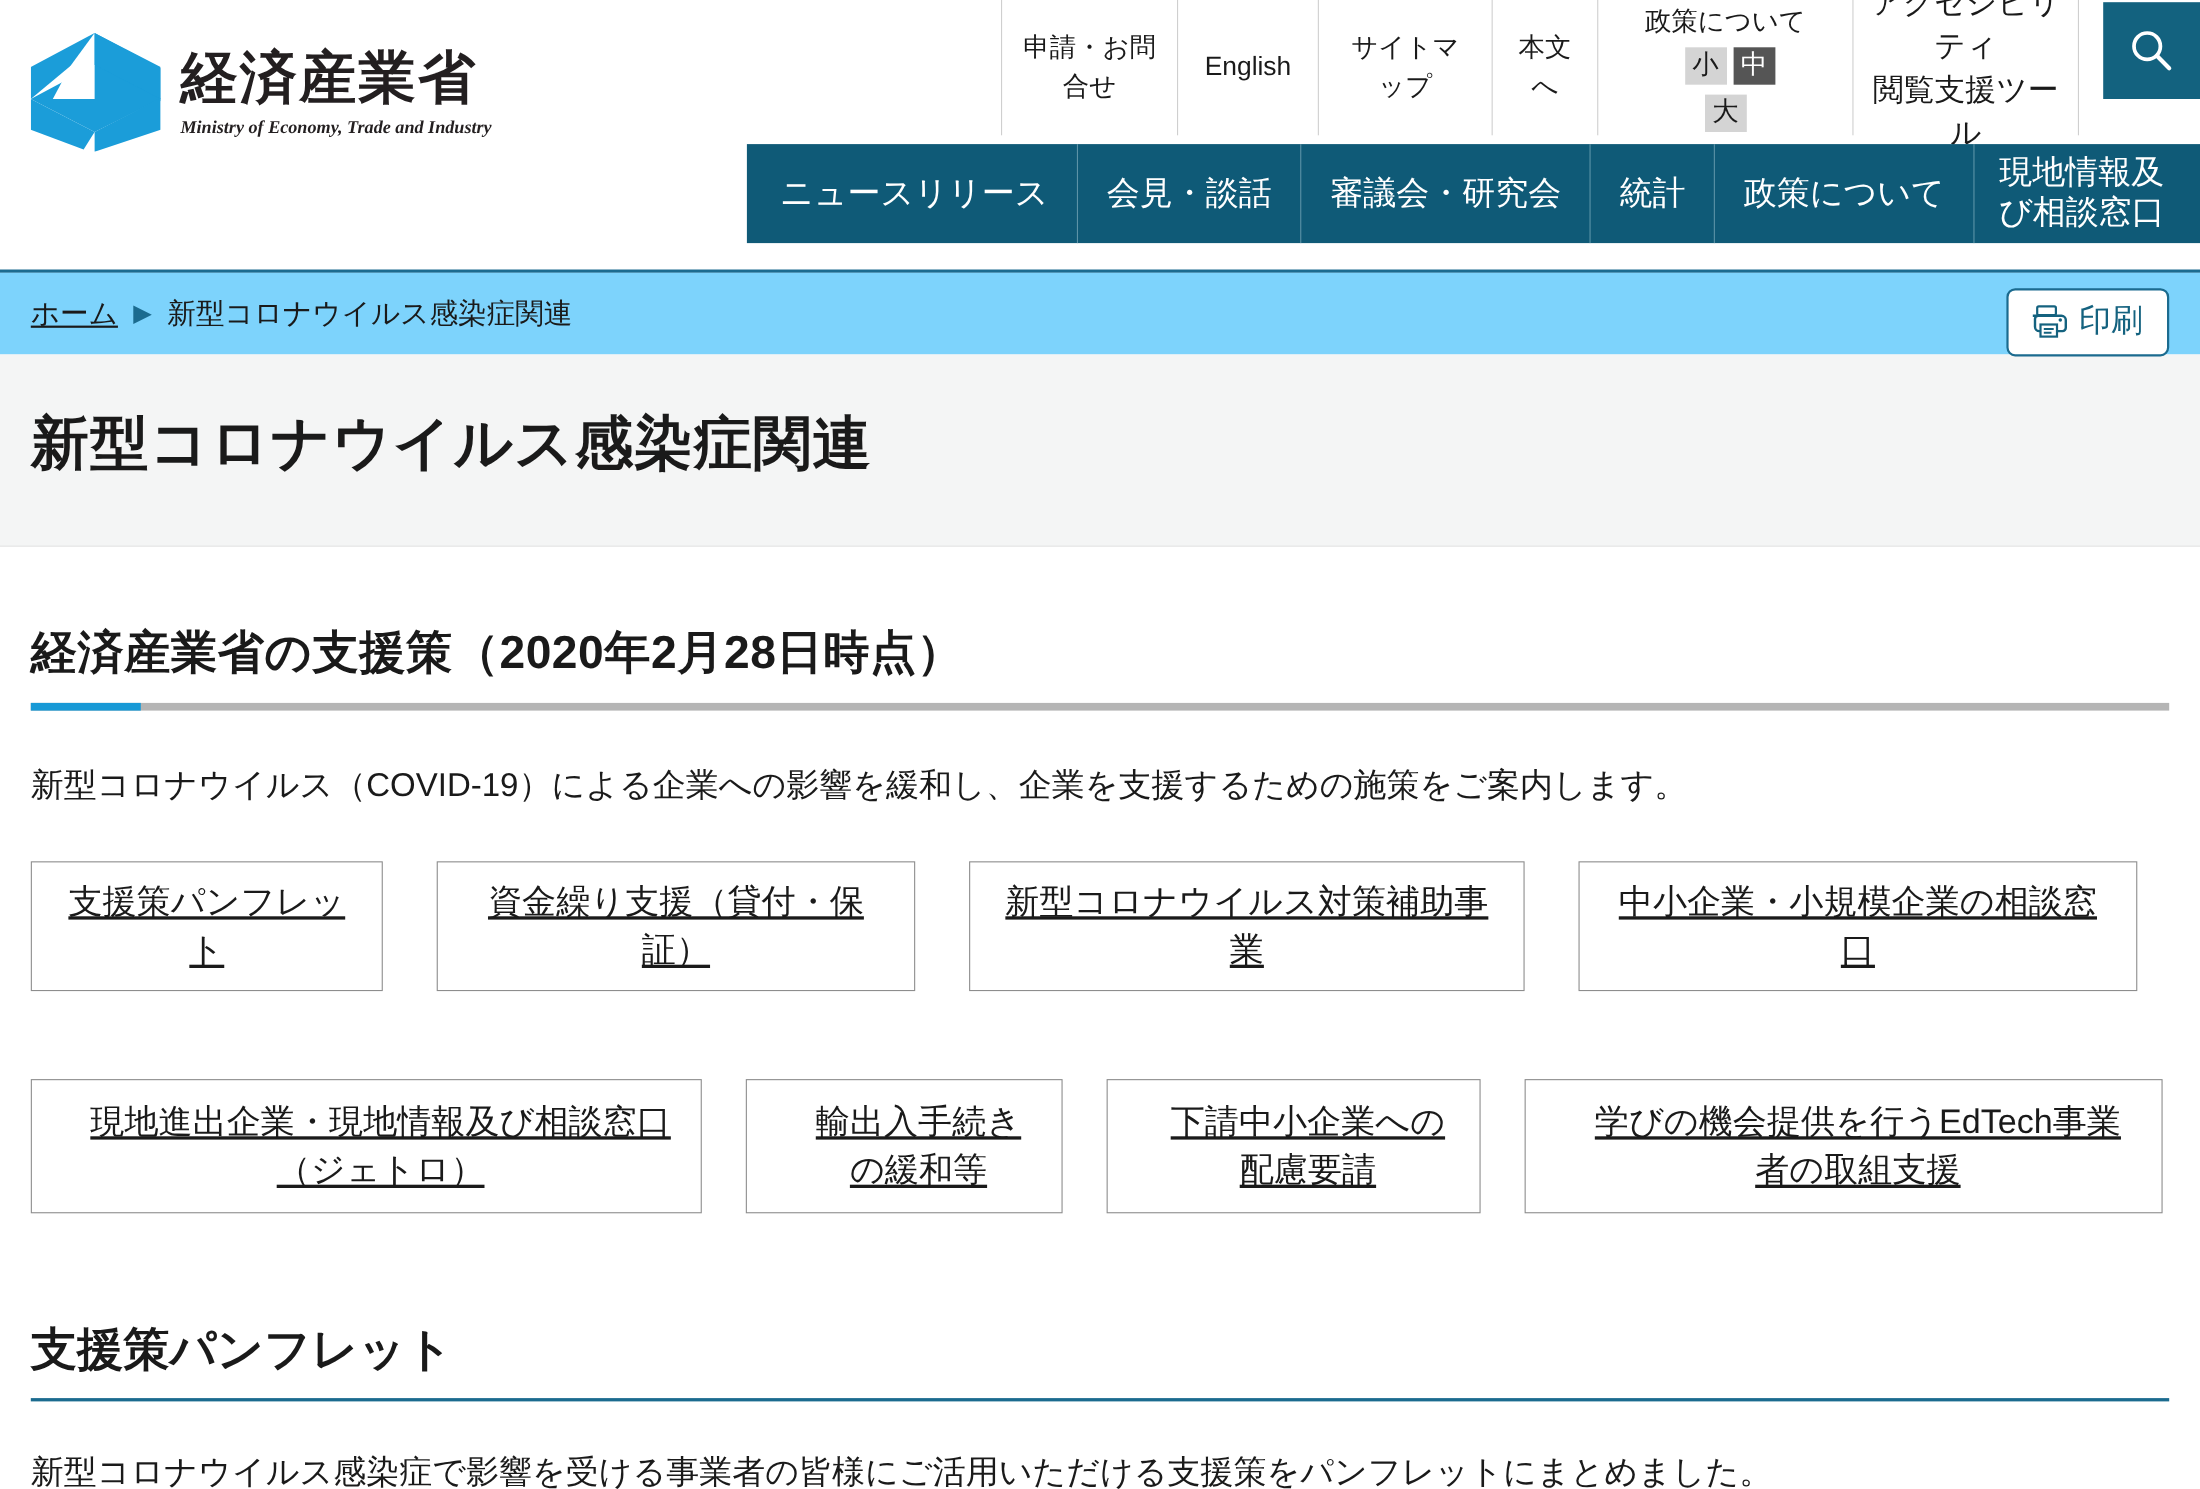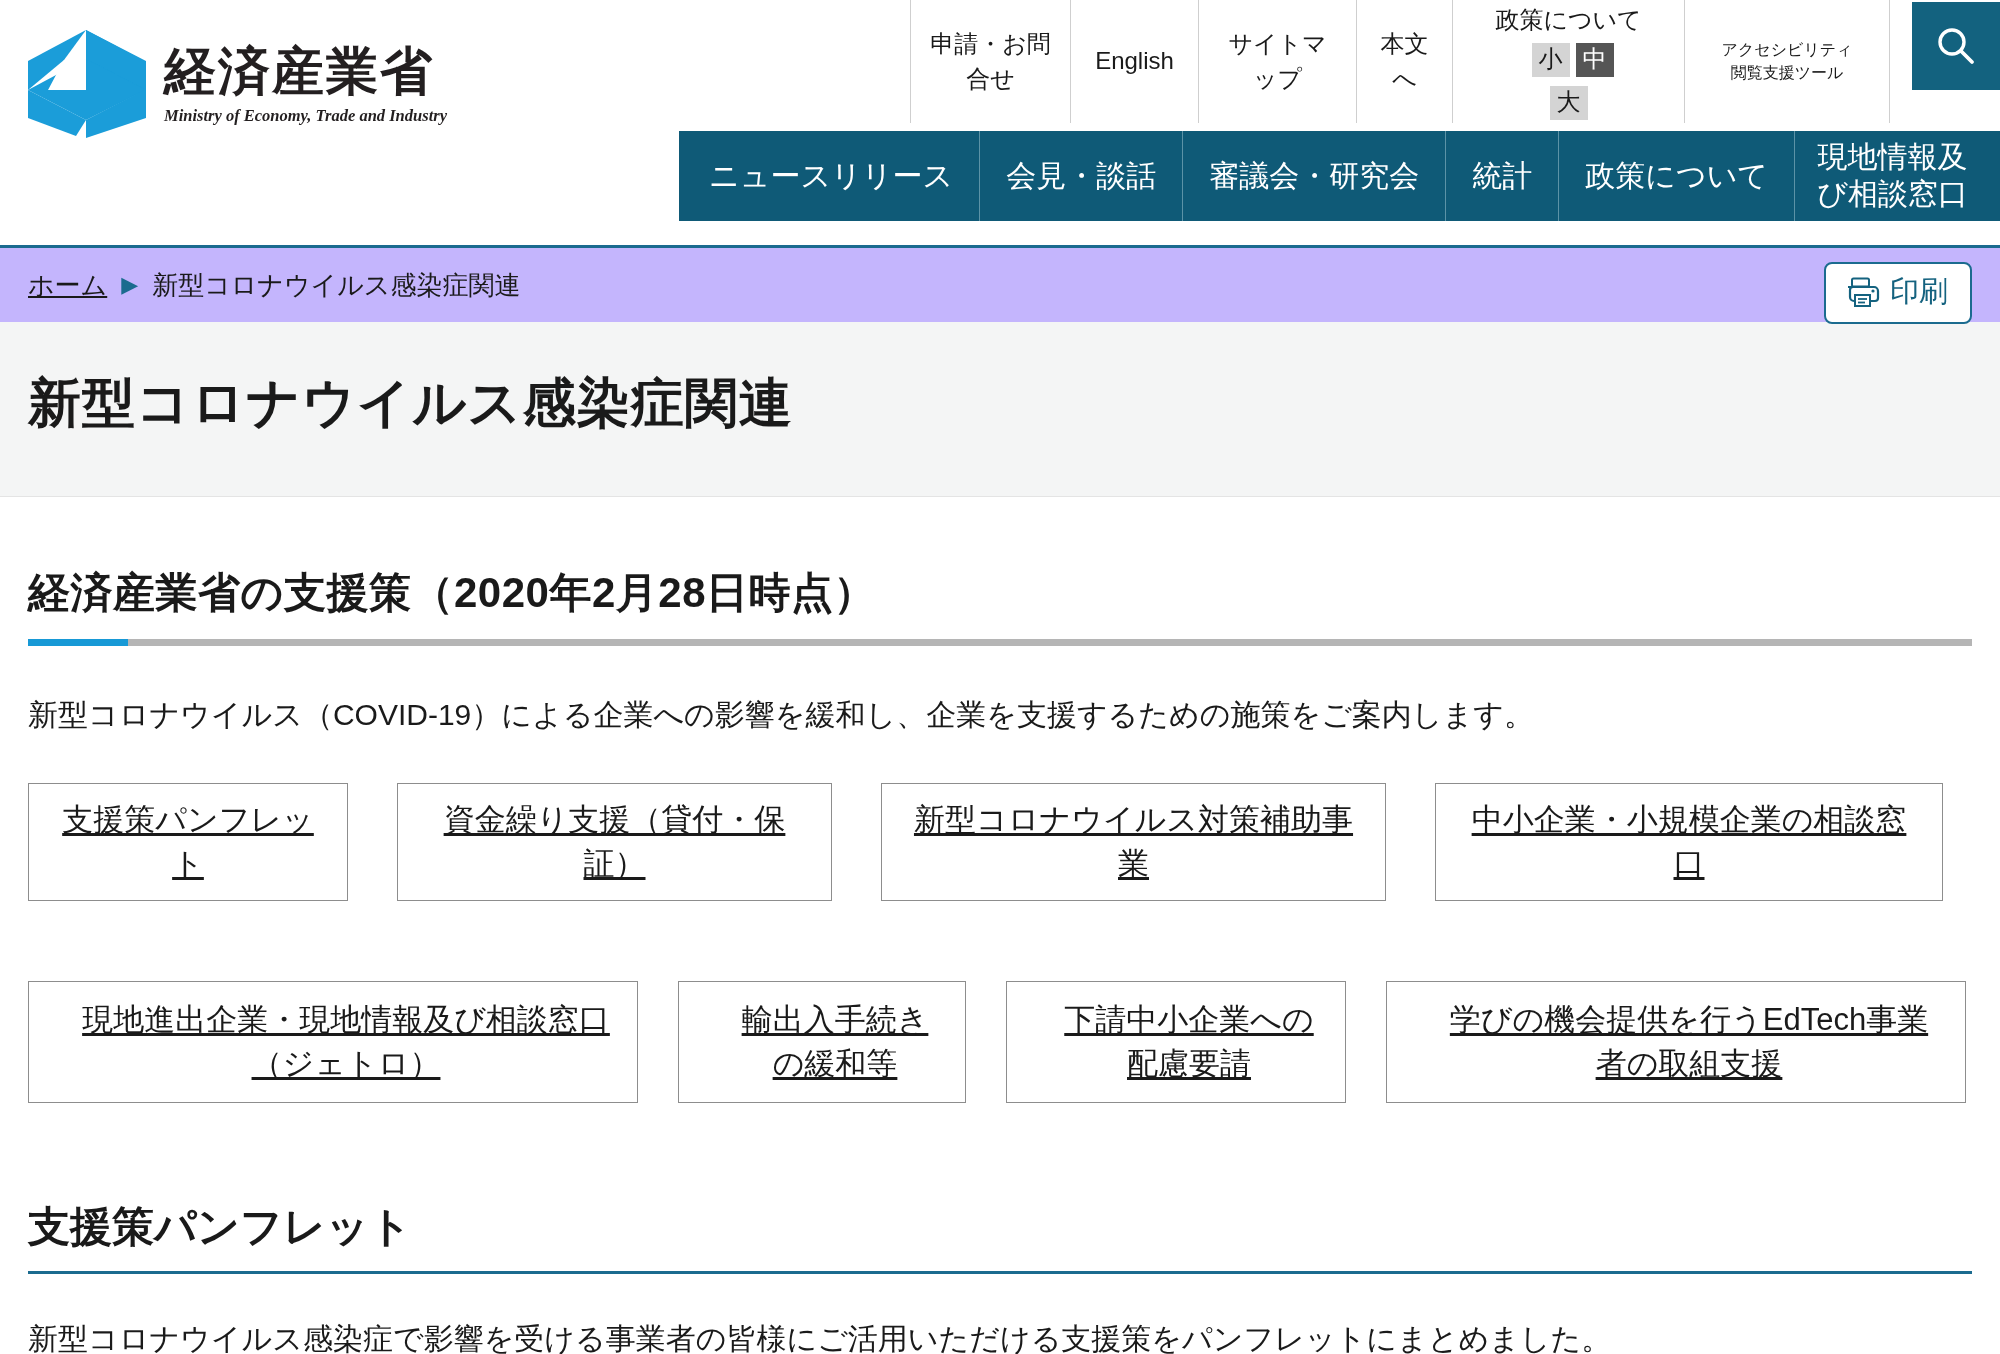--- a/index.html
+++ b/index.html
@@ -121,21 +121,21 @@
     margin-top: 2px;
   }
   .fs-row2 { width: 100%; text-align: center; margin-top: 2px; }
 
   .util-access {
     display: flex;
     flex-direction: column;
     align-items: center;
     justify-content: center;
     text-align: center;
-    font-size: 16px;
+    font-size: 28px;
     line-height: 1.4;
     color: #1a1a1a;
     padding: 0 16px;
     border-left: 1px solid #cfcfcf;
     border-right: 1px solid #cfcfcf;
     width: 206px;
     cursor: pointer;
   }
 
   .search-btn {
@@ -181,21 +181,21 @@
   .nav-item:first-child { border-left: none; padding-left: 30px; }
   .nav-item.two-line { white-space: normal; width: 196px; padding: 0 14px; }
 
   
   .crumb-bar {
     height: 74px;
     position: relative;
     display: flex;
     align-items: center;
     padding: 0 28px;
-    background: #c4b5fd;
+    background: #7dd3fc;
   }
   .crumb {
     display: flex;
     align-items: center;
     font-size: 26px;
     color: #1a1a1a;
   }
   .crumb-home {
     color: #1a1a1a;
     text-decoration: underline;

